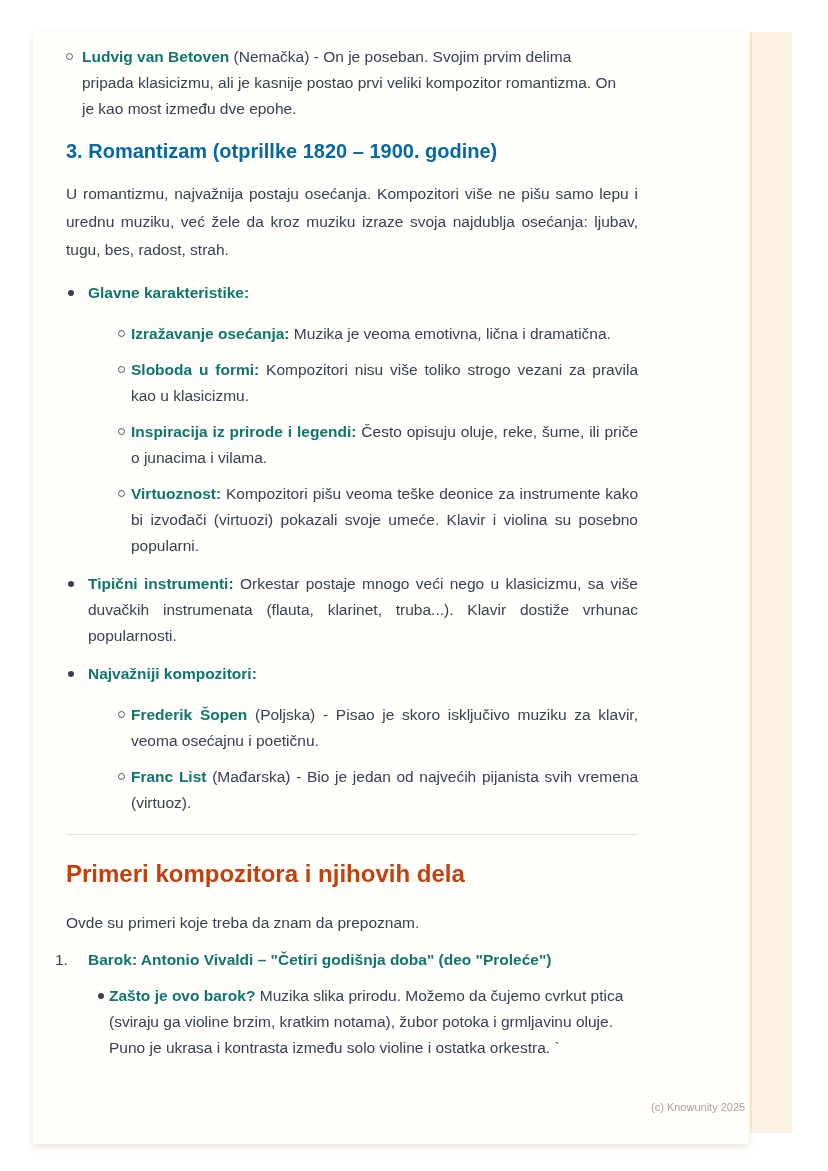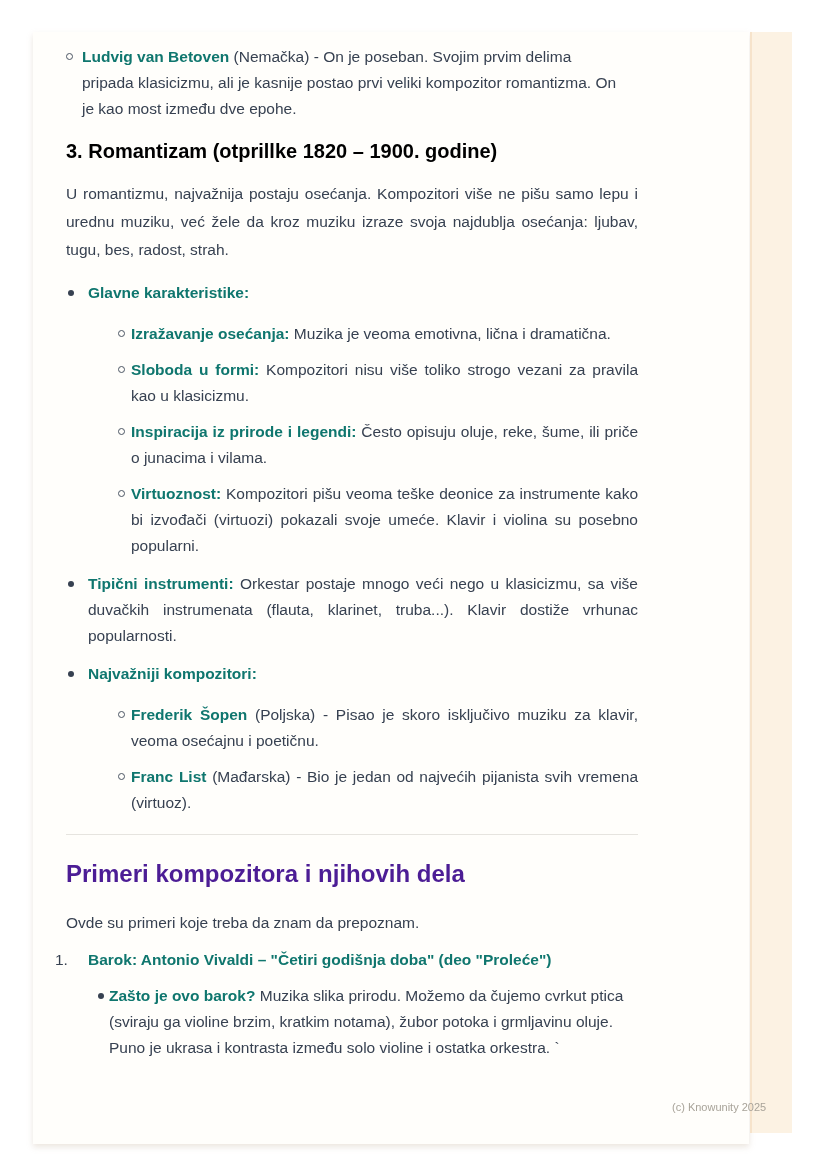--- a/index.html
+++ b/index.html
@@ -13,36 +13,36 @@
   .sheet {
     position:absolute; left:33px; top:32px; width:716px; height:1112px;
     background:#fffefb;
     box-shadow:0 3px 6px rgba(185,165,140,0.28);
   }
   .band {
     position:absolute; left:750px; top:32px; width:42px; height:1101px;
     background:#fcf2e3; border-left:2px solid #f6e3cb;
   }
   .watermark {
-    position:absolute; left:672px; top:1100px; width:110px;
+    position:absolute; left:651px; top:1100px; width:110px;
     font-size:11px; line-height:14px; color:#a8a399; white-space:nowrap;
   }
   .content {
     padding:12px 0 0 33px; width:605px;
   }
   .content > * { width:572px; }
   p { font-size:15.5px; line-height:28px; margin:16px 0 0; }
   .justify { text-align:justify; }
   h2.accent {
     font-size:20px; line-height:26px; font-weight:700;
-    color:#000000; margin:16px 0 14px;
+    color:#0369a1; margin:16px 0 14px;
   }
   h1.accent {
     font-size:24px; line-height:30px; font-weight:700;
-    color:#4c1d95; margin:24px 0 20px;
+    color:#c2410c; margin:24px 0 20px;
   }
   hr.divider {
     border:none; border-top:1px solid #e6e4df; margin:18px 0 0;
   }
   ul, ol { list-style:none; }
   li { position:relative; font-size:15.5px; line-height:26px; }
   strong { font-weight:700; color:#0f766e; }
   .ul-carry > li { padding-left:16px; max-width:555px; }
   .ul-top { margin-top:16px; }
   .ul-top > li { padding-left:22px; margin-top:12px; }

